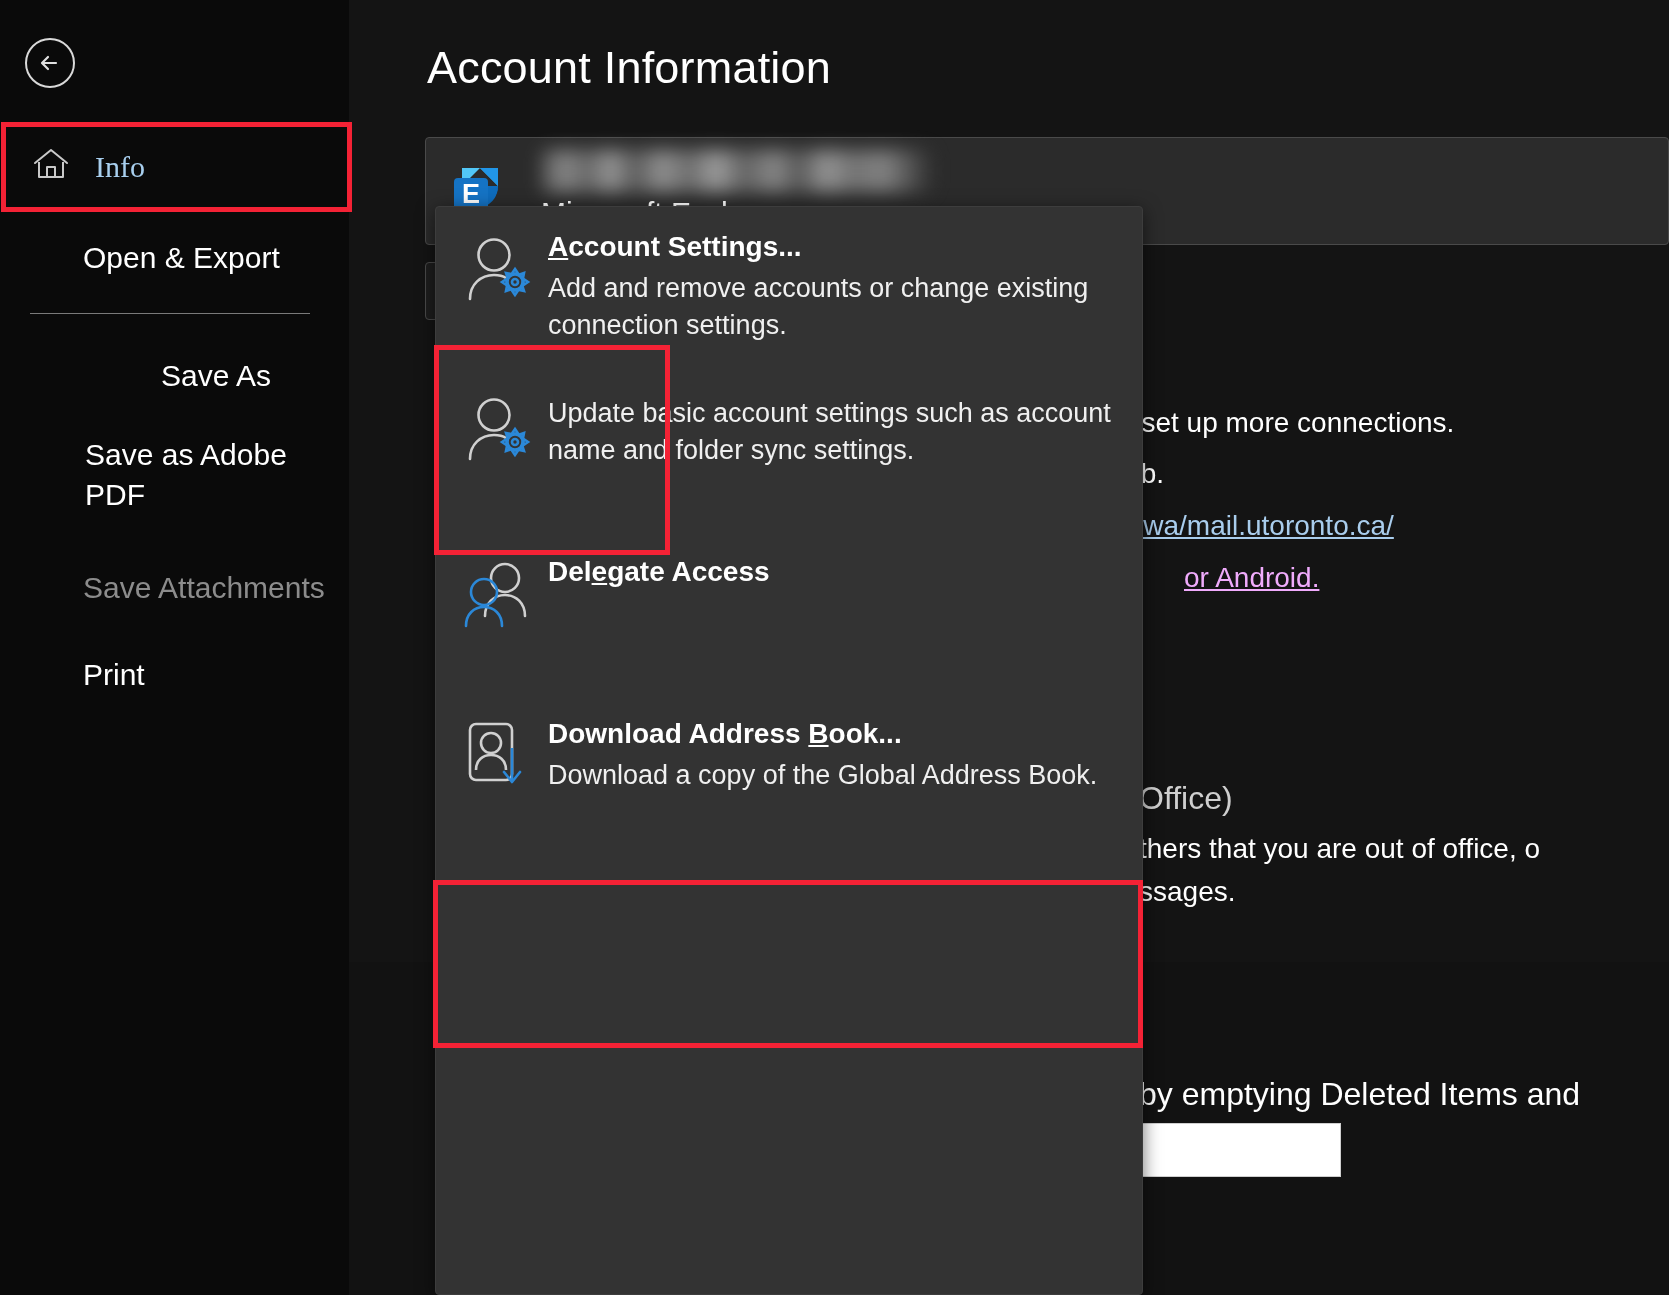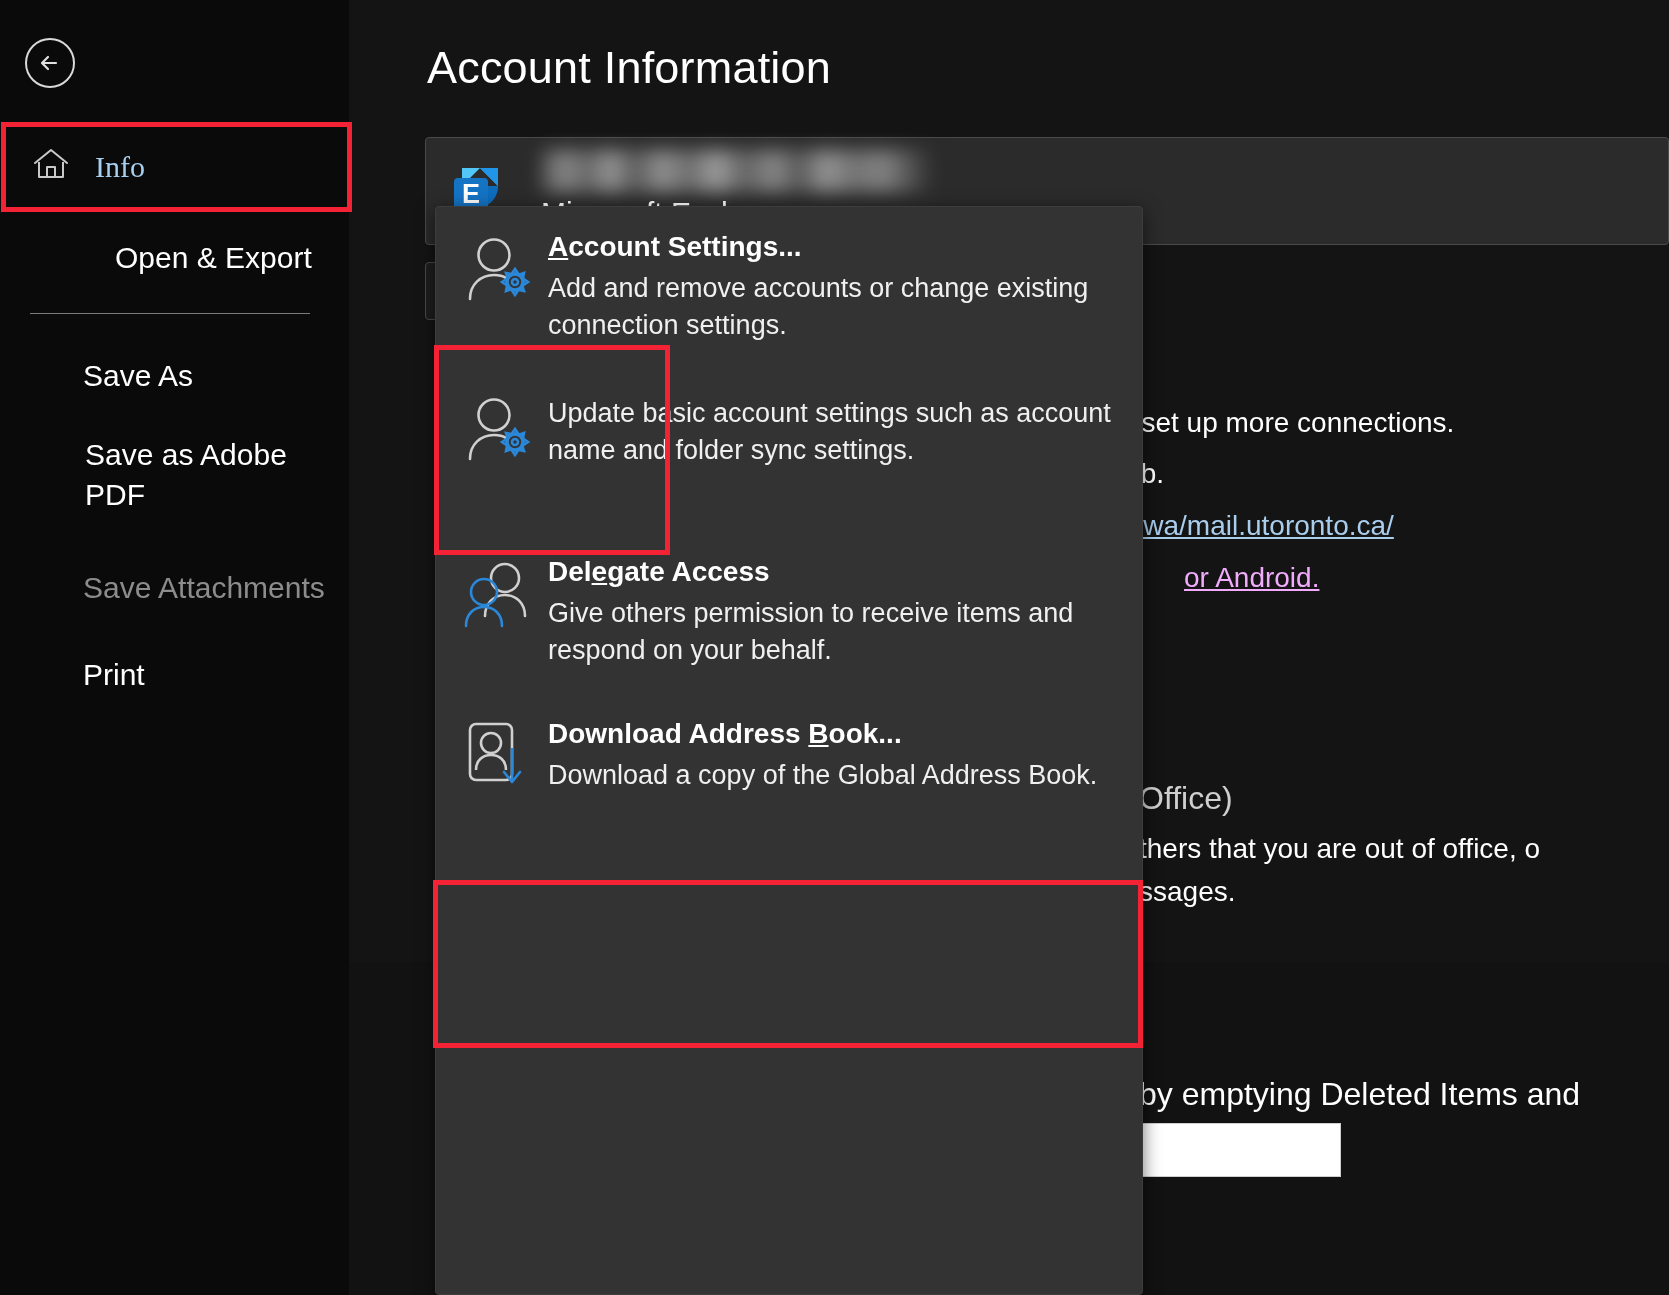--- a/index.html
+++ b/index.html
@@ -52,22 +52,22 @@
     font-family: Liberation Serif, serif;
   }
   #nav-info .nav-label { color: #a8cfee; margin-left: 25px; }
   #info-highlight {
     position: absolute;
     left: 1px; top: 122px;
     width: 351px; height: 90px;
     border: 5px solid #f42235;
     pointer-events: none;
   }
-  #nav-open-export { top: 232px; height: 52px; padding-left: 115px; }
-  #nav-save-as     { top: 350px; height: 52px; padding-left: 83px; }
+  #nav-open-export { top: 232px; height: 52px; padding-left: 83px; }
+  #nav-save-as     { top: 350px; height: 52px; padding-left: 83px; justify-content: center; }
   #nav-save-pdf    { top: 435px; height: 92px; padding-left: 85px; align-items: flex-start; }
   #nav-save-attach { top: 562px; height: 52px; padding-left: 83px; color: #8c8c8c; }
   #nav-print       { top: 649px; height: 52px; padding-left: 83px; }
 
   #sidebar-divider {
     position: absolute;
     left: 30px; top: 313px;
     width: 280px; height: 1px;
     background: #7a7a7a;
   }
@@ -481,21 +481,20 @@
         <div class="menu-icon">
           <svg width="72" height="68" viewBox="0 0 72 68">
             <circle cx="41" cy="18" r="14" stroke="#d0d0d0" stroke-width="2.6" fill="none"></circle>
             <path d="M21 56 C21 43 30 35 41 35 C52 35 61 43 61 56" stroke="#d0d0d0" stroke-width="2.6" fill="none" stroke-linecap="round"></path>
             <circle cx="20" cy="32" r="13" stroke="#2b88d8" stroke-width="2.6" fill="none"></circle>
             <path d="M2 66 C2 54 10 47 20 47 C30 47 38 54 38 66" stroke="#2b88d8" stroke-width="2.6" fill="none" stroke-linecap="round"></path>
           </svg>
         </div>
         <div class="menu-text">
           <div class="menu-title"><span>Del</span><u>e</u><span>gate Access</span></div>
-          <div class="menu-desc">Give others permission to receive items and respond on your behalf.</div>
         </div>
       </div>
 
       <div class="menu-item" id="mi-download-ab">
         <div class="menu-icon">
           <svg width="72" height="68" viewBox="0 0 72 68">
             <rect x="6" y="2" width="42" height="56" rx="6" stroke="#d0d0d0" stroke-width="2.6" fill="none"></rect>
             <circle cx="27" cy="21" r="10" stroke="#d0d0d0" stroke-width="2.6" fill="none"></circle>
             <path d="M12 48 C12 38 19 33 27 33 C35 33 42 38 42 48" stroke="#d0d0d0" stroke-width="2.6" fill="none"></path>
             <path d="M48 26 V58" stroke="#2b88d8" stroke-width="2.6" fill="none"></path>

